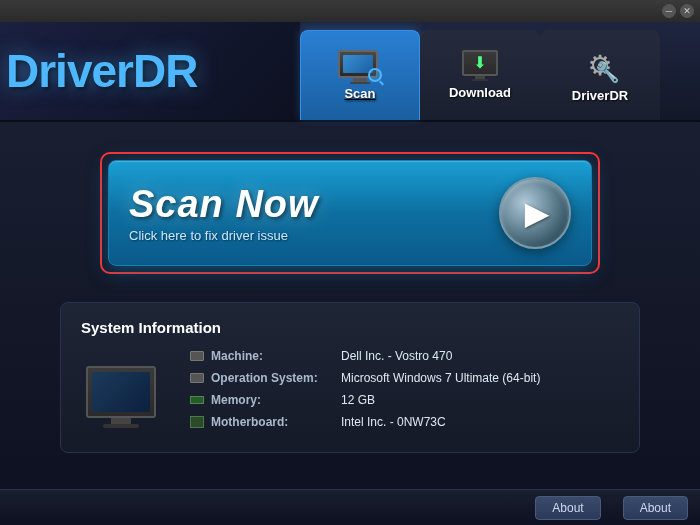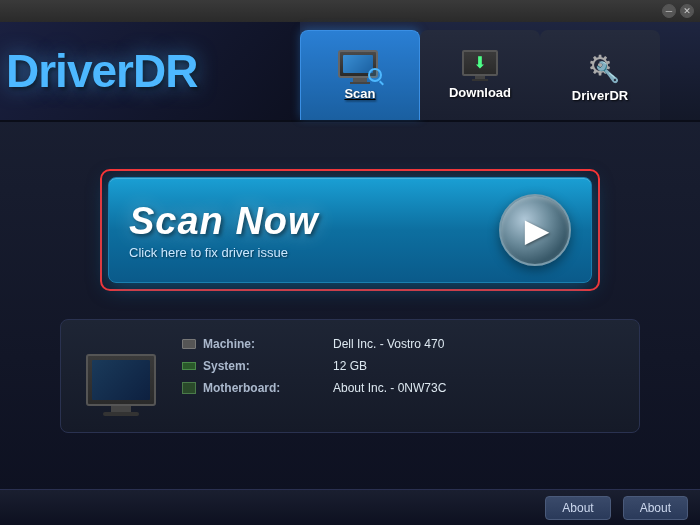--- a/index.html
+++ b/index.html
@@ -222,21 +222,21 @@
     }
 
     
     .main-content {
       padding: 30px 60px;
     }
 
     
     .scan-now-wrapper {
       position: relative;
-      margin: 17px auto;
+      margin: 0 auto;
       width: 500px;
     }
     .scan-now-border {
       border: 2px solid #ff3333;
       border-radius: 10px;
       padding: 6px;
       background: transparent;
     }
     .scan-now-btn {
       display: flex;
@@ -296,21 +296,21 @@
       padding: 16px 20px;
     }
     .sys-info-title {
       font-size: 15px;
       font-weight: bold;
       color: white;
       margin-bottom: 12px;
     }
     .sys-info-content {
       display: flex;
-      gap: 20px;
+      gap: 28px;
     }
     .computer-img {
       width: 80px;
       height: 80px;
       flex-shrink: 0;
       display: flex;
       flex-direction: column;
       align-items: center;
       justify-content: flex-end;
     }
@@ -397,21 +397,21 @@
     .bottom-bar {
       position: absolute;
       bottom: 0; left: 0; right: 0;
       height: 36px;
       background: linear-gradient(to bottom, #1a1f30, #0d1020);
       border-top: 1px solid #2a3050;
       display: flex;
       align-items: center;
       justify-content: flex-end;
       padding-right: 12px;
-      gap: 12px;
+      gap: 22px;
     }
     .bottom-btn {
       padding: 4px 16px;
       background: linear-gradient(to bottom, #3a4a6a, #2a3a5a);
       border: 1px solid #4a5a7a;
       border-radius: 4px;
       color: #ccd8ee;
       font-size: 12px;
       cursor: pointer;
     }
@@ -482,56 +482,64 @@
             <div class="scan-now-subtitle">Click here to fix driver issue</div>
           </div>
           <div class="scan-play-btn">
             <span class="play-arrow">▶</span>
           </div>
         </div>
       </div>
     </div>
 
     <div class="sys-info-panel">
+      <div class="sys-info-title">System Information</div>
       <div class="sys-info-content">
 
         <div class="computer-img">
           <div class="comp-monitor">
             <div class="comp-screen"></div>
           </div>
           <div class="comp-stand"></div>
           <div class="comp-base"></div>
         </div>
 
         <div class="sys-info-table">
 
           <div class="sys-info-row">
             <div class="sys-info-icon">
                 <div class="icon-monitor"></div>
               </div>
             <span class="sys-info-key">Machine:</span>
             <span class="sys-info-val">Dell Inc. - Vostro 470</span>
           </div>
 
+          <div class="sys-info-row">
+            <div class="sys-info-icon">
+                <div class="icon-monitor"></div>
+              </div>
+            <span class="sys-info-key">Operation System:</span>
+            <span class="sys-info-val">Microsoft Windows 7 Ultimate  (64-bit)</span>
+          </div>
 
           <div class="sys-info-row">
             <div class="sys-info-icon">
                 <div class="icon-ram"></div>
               </div>
-            <span class="sys-info-key">System:</span>
+            <span class="sys-info-key">Memory:</span>
             <span class="sys-info-val">12 GB</span>
           </div>
 
 
           <div class="sys-info-row">
             <div class="sys-info-icon">
                 <div class="icon-board"></div>
               </div>
             <span class="sys-info-key">Motherboard:</span>
-            <span class="sys-info-val">About Inc. - 0NW73C</span>
+            <span class="sys-info-val">Intel Inc. - 0NW73C</span>
           </div>
 
         </div>
       </div>
     </div>
 
   </div>
 
   <div class="bottom-bar">
     <button class="bottom-btn">About</button>

